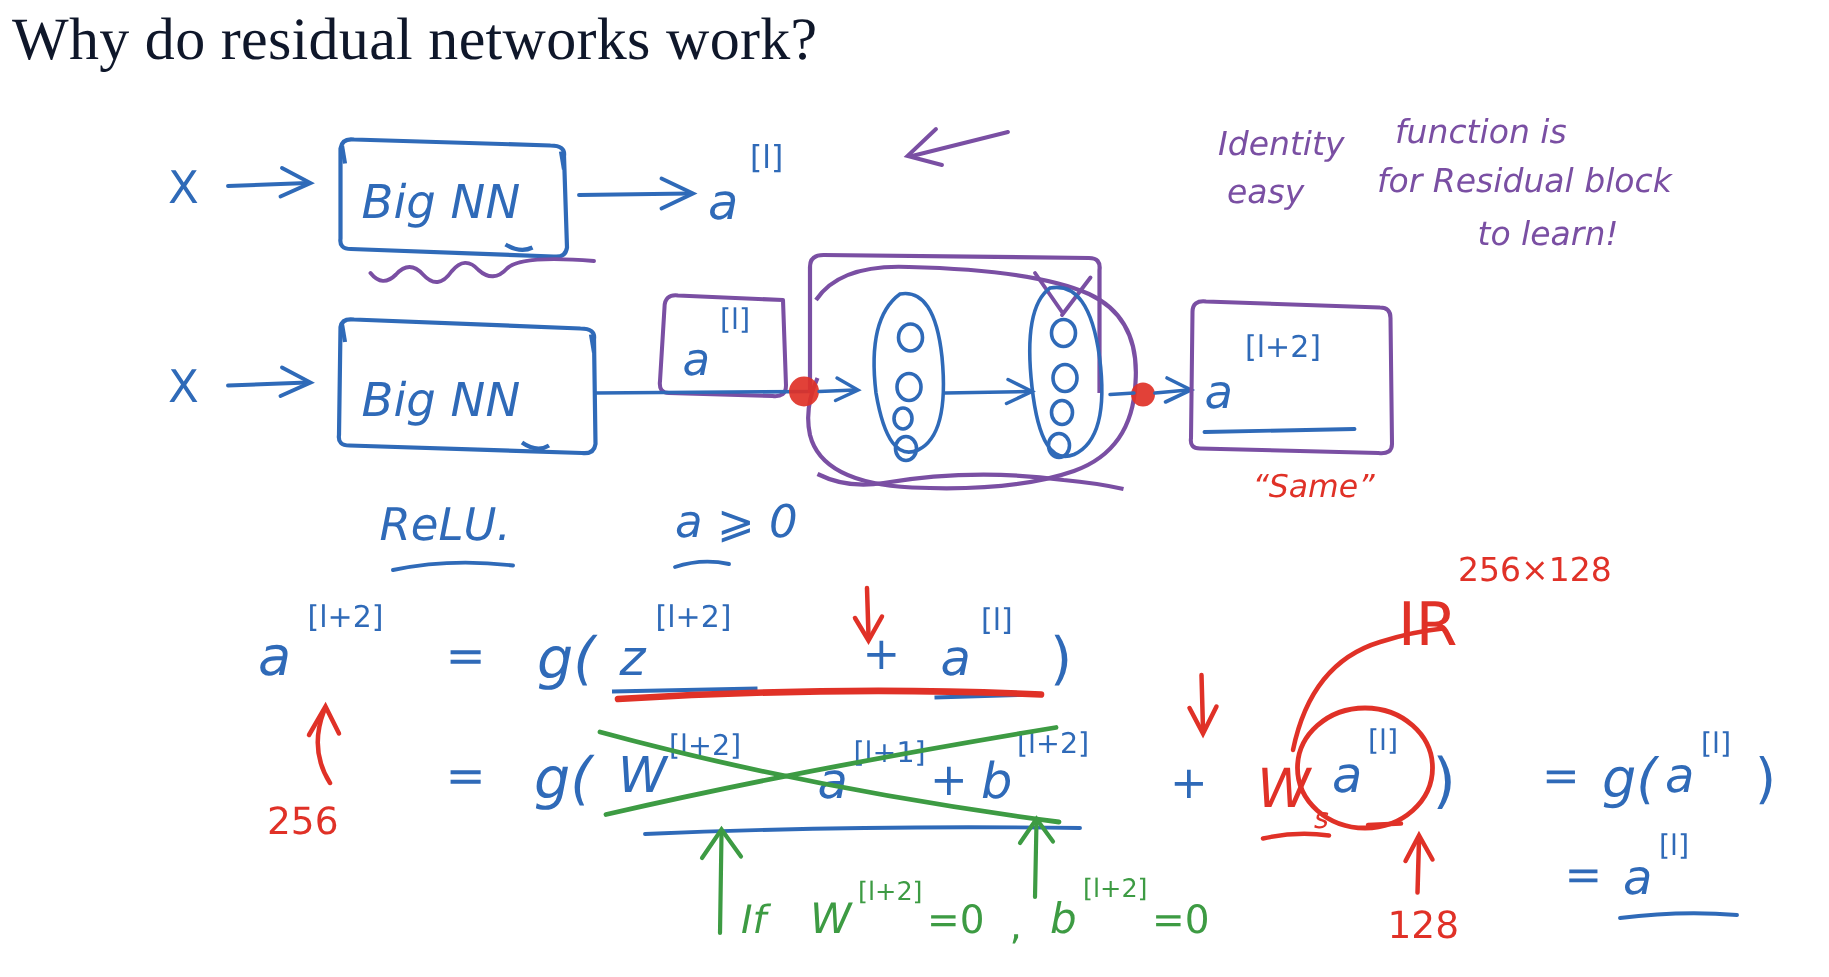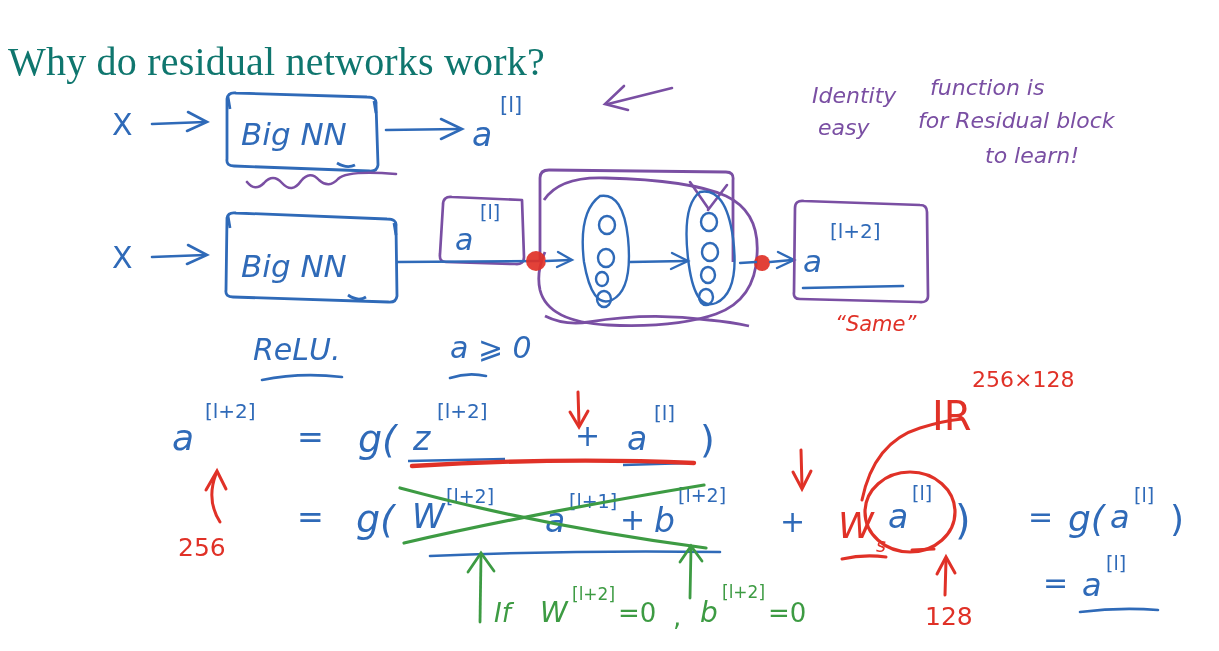--- a/index.html
+++ b/index.html
@@ -6,21 +6,21 @@
   html,body{margin:0;padding:0;background:#ffffff;}
   body{
     font-family:"Liberation Serif", serif;
     width:1219px;height:651px;overflow:hidden;position:relative;
   }
   #slide{position:relative;width:1219px;height:651px;background:#fff;}
   #ink{position:absolute;left:0;top:0;width:1219px;height:651px;}
   .title{
     position:absolute;left:8px;top:2px;
     font-family:"Liberation Serif", serif;
-    font-size:40px;color:#0f766e;letter-spacing:.2px;white-space:nowrap;margin-top:36px;
+    font-size:40px;color:#0f172a;letter-spacing:.2px;white-space:nowrap;
   }
   
   text{font-family:"DejaVu Sans", sans-serif;}
 </style>
 </head>
 <body>
 
 <div id="slide">
 
   <div class="title">Why do residual networks work?</div>

